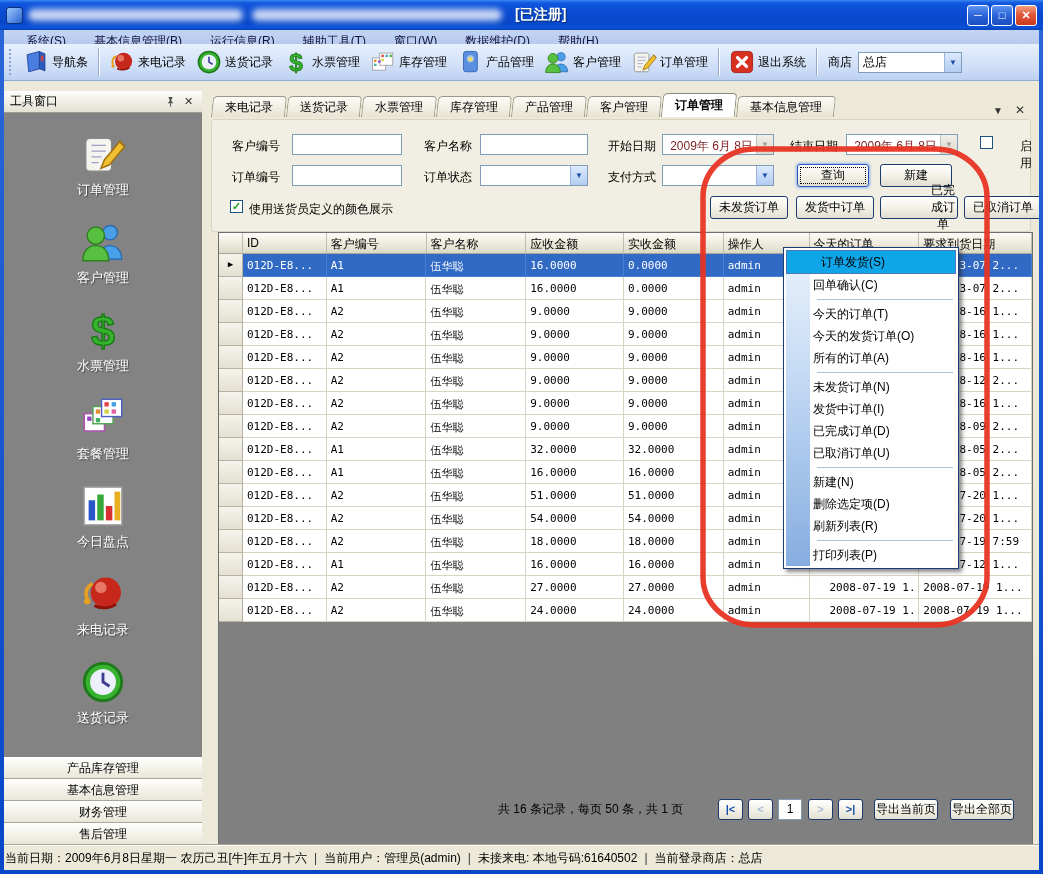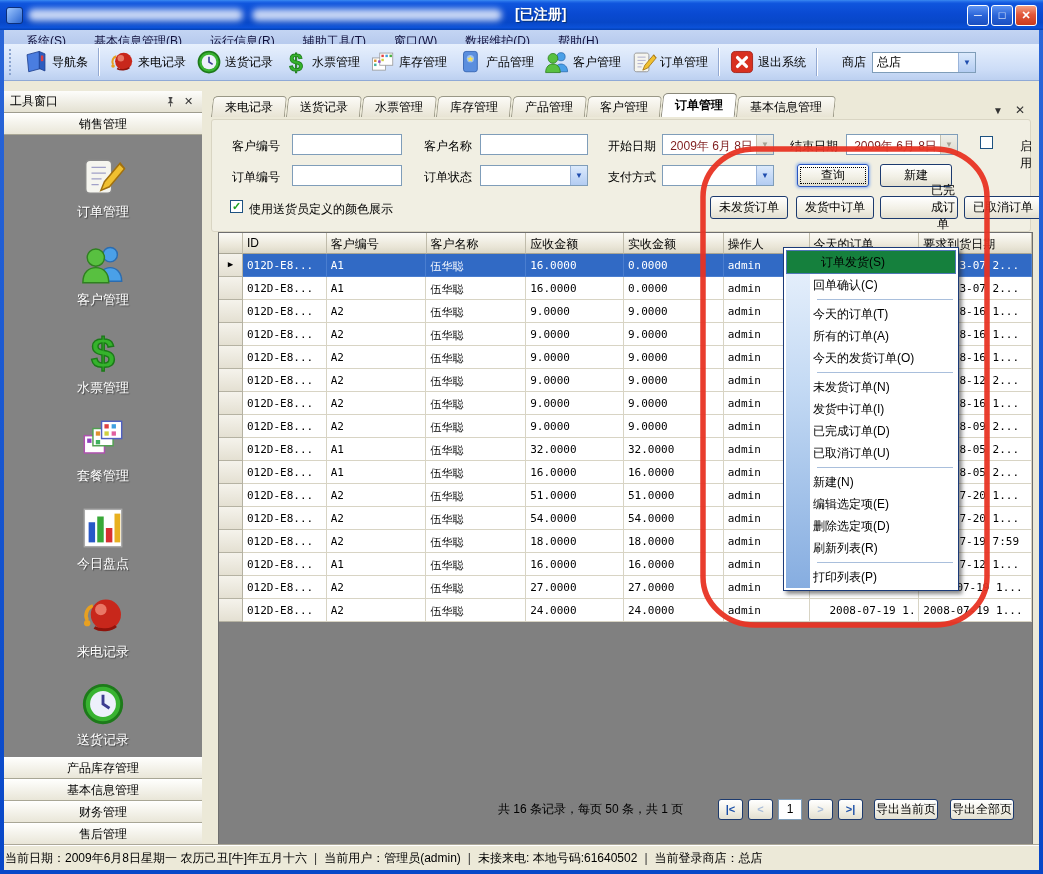--- a/index.html
+++ b/index.html
@@ -32,21 +32,21 @@
   
   #toolbar { position:absolute; left:4px; top:44px; width:1035px; height:37px;
     background:linear-gradient(180deg,#e7f0fd,#cdddf7 70%,#bcd0f0); border-bottom:1px solid #8fa9d6;
     display:flex; align-items:center; padding-left:2px; }
   #toolbar-grip { width:6px; height:26px; margin:0 3px; border-left:2px dotted #8aa4cf; }
   .tool-item { display:flex; align-items:center; gap:3px; padding:2px 5px; border-radius:3px; cursor:default; }
   .tool-icon { width:26px; height:26px; display:inline-block; }
   .tool-icon svg { width:100%; height:100%; }
   .tool-label { color:#000; white-space:nowrap; }
   .tsep { width:1px; height:28px; background:#93a9d2; margin:0 5px; box-shadow:1px 0 0 #fff; }
-  #shop-group { display:flex; align-items:center; gap:6px; margin-left:20px; }
+  #shop-group { display:flex; align-items:center; gap:6px; margin-left:6px; }
   #shop-select { width:104px; height:21px; border:1px solid #7f9db9; background:#fff; display:flex; align-items:center; }
   #shop-select .val { flex:1; padding-left:4px; }
   .combo-arrow { width:17px; height:100%; display:flex; align-items:center; justify-content:center;
     background:linear-gradient(180deg,#dceafc,#b3ccf2); border-left:1px solid #9ab4da; color:#1f4dae; font-size:8px; }
 
   
   #sidebar { position:absolute; left:4px; top:91px; width:198px; height:754px; background:#838383; overflow:hidden; }
   #main { position:absolute; left:202px; top:91px; width:837px; height:754px; background:#ece9d8; }
   #lborder,#rborder,#bborder { position:absolute; background:linear-gradient(180deg,#2a66d8,#0747c8); z-index:80; }
   #lborder { left:0; top:30px; width:4px; height:840px; }
@@ -132,21 +132,21 @@
     border-top:1px solid #fff; box-shadow:0 -1px 0 #aca899; display:flex; align-items:center; padding-left:5px; color:#000; }
   .st-sep { margin:0 7px; color:#333; }
 
   
   #ctxmenu { position:absolute; left:783px; top:247px; width:176px; z-index:50; background:#fff;
     border:1px solid #1b3a78; box-shadow:3px 3px 4px rgba(40,40,40,.55); padding:2px 1px; }
   #ctxmenu:before { content:""; position:absolute; left:2px; top:2px; bottom:2px; width:24px;
     background:linear-gradient(180deg,#eaf2fc 0%,#c4daf4 40%,#86ade0 100%); }
   .menu-row { position:relative; height:22px; display:flex; align-items:center; padding-left:28px; color:#000;
     white-space:nowrap; cursor:default; }
-  .menu-row.hl { background:#15803d; border:1px solid #4f77b6; height:24px; margin:0 1px; padding-left:34px; }
+  .menu-row.hl { background:#0ea5e9; border:1px solid #4f77b6; height:24px; margin:0 1px; padding-left:34px; }
   .menu-sep { position:relative; height:7px; }
   .menu-sep:after { content:""; position:absolute; left:32px; right:4px; top:3px; height:1px; background:#a9bfdc; }
 
   
   #annotation { position:absolute; left:0; top:0; width:1043px; height:874px; z-index:60; pointer-events:none; }
 </style>
 </head>
 <body>
 
 <div id="window">
@@ -278,21 +278,20 @@
     <div id="tool-titlebar">
       <span id="tool-title">工具窗口</span>
       <span class="tool-win-btn">
         <svg width="11" height="11" viewBox="0 0 12 12">
             <path d="M4 1h4v1.5L7 3v3l2 1.5V8H3v-.5L5 6V3L4 2.5z" fill="#444"></path>
             <rect x="5.5" y="8" width="1" height="3.5" fill="#444"></rect>
           </svg>
       </span>
       <span class="tool-win-btn">✕</span>
     </div>
-    <div class="side-band">销售管理</div>
     <div id="side-items">
         <div class="side-item">
           <span class="side-icon"><svg viewBox="0 0 32 32">
               <path d="M7 5C5 5 4 6 4 8v17c0 2 1 3 3 3h12c2 0 3-1 3-3V8c0-2-1-3-3-3z" fill="#f5f5ef" stroke="#888"></path>
               <path d="M8 10h10M8 14h10M8 18h7M8 22h5" stroke="#a0a0c8"></path>
               <path d="M28 7L17 20l-2.5 6 6-2.5L31 11z" fill="#f0c030" stroke="#a07010"></path>
               <path d="M27.5 7.5l3.5 3.5" stroke="#a07010"></path>
             </svg></span>
           <span class="side-label">订单管理</span>
         </div>
@@ -652,30 +651,29 @@
       <button class="xp-btn pg-export" style="left:672px">导出当前页</button>
       <button class="xp-btn pg-export" style="left:748px">导出全部页</button>
     </div>
   </div>
 
   <div id="ctxmenu">
       <div class="menu-row hl">订单发货(S)</div>
       <div class="menu-row">回单确认(C)</div>
       <div class="menu-sep"></div>
       <div class="menu-row">今天的订单(T)</div>
+      <div class="menu-row">今天的发货订单(O)</div>
       <div class="menu-row">所有的订单(A)</div>
-      <div class="menu-row">今天的发货订单(O)</div>
       <div class="menu-sep"></div>
       <div class="menu-row">未发货订单(N)</div>
       <div class="menu-row">发货中订单(I)</div>
       <div class="menu-row">已完成订单(D)</div>
       <div class="menu-row">已取消订单(U)</div>
       <div class="menu-sep"></div>
       <div class="menu-row">新建(N)</div>
-      <div class="menu-row">编辑选定项(E)</div>
       <div class="menu-row">删除选定项(D)</div>
       <div class="menu-row">刷新列表(R)</div>
       <div class="menu-sep"></div>
       <div class="menu-row">打印列表(P)</div>
     </div>
 
   <svg id="annotation" viewBox="0 0 1043 874">
     <rect x="703" y="149" width="284" height="476" rx="52" ry="48" fill="none" stroke="#e83323" stroke-width="5.5" opacity="0.95"></rect>
   </svg>
 

